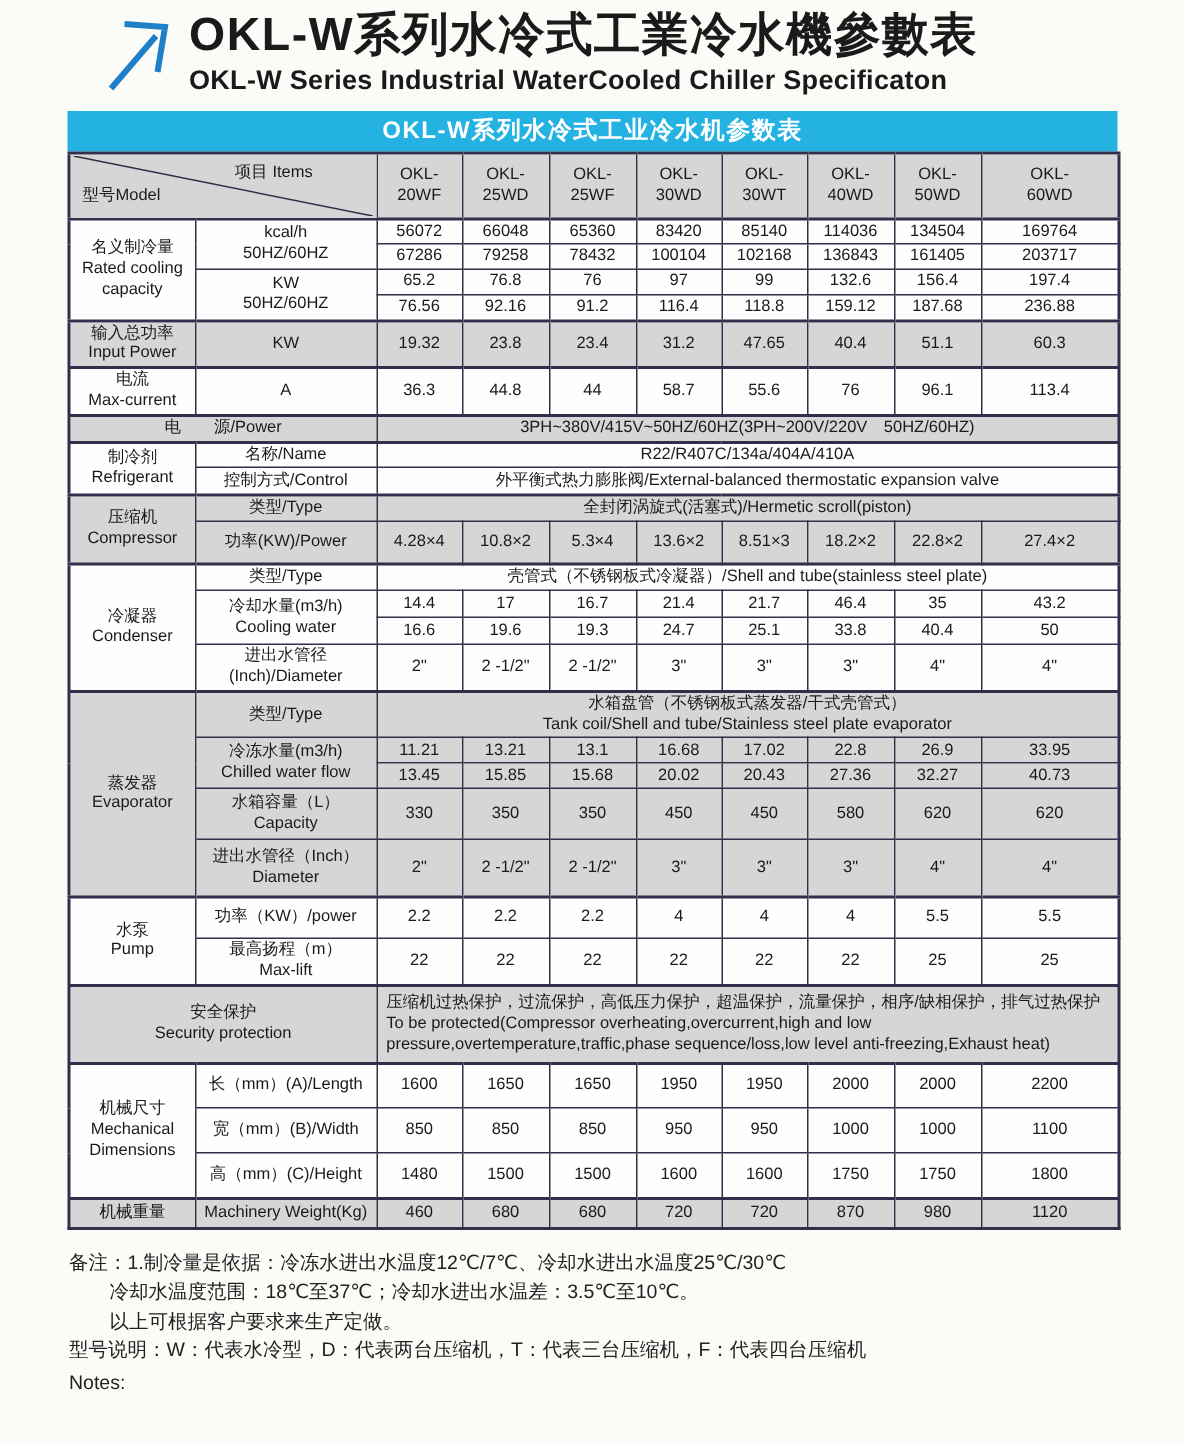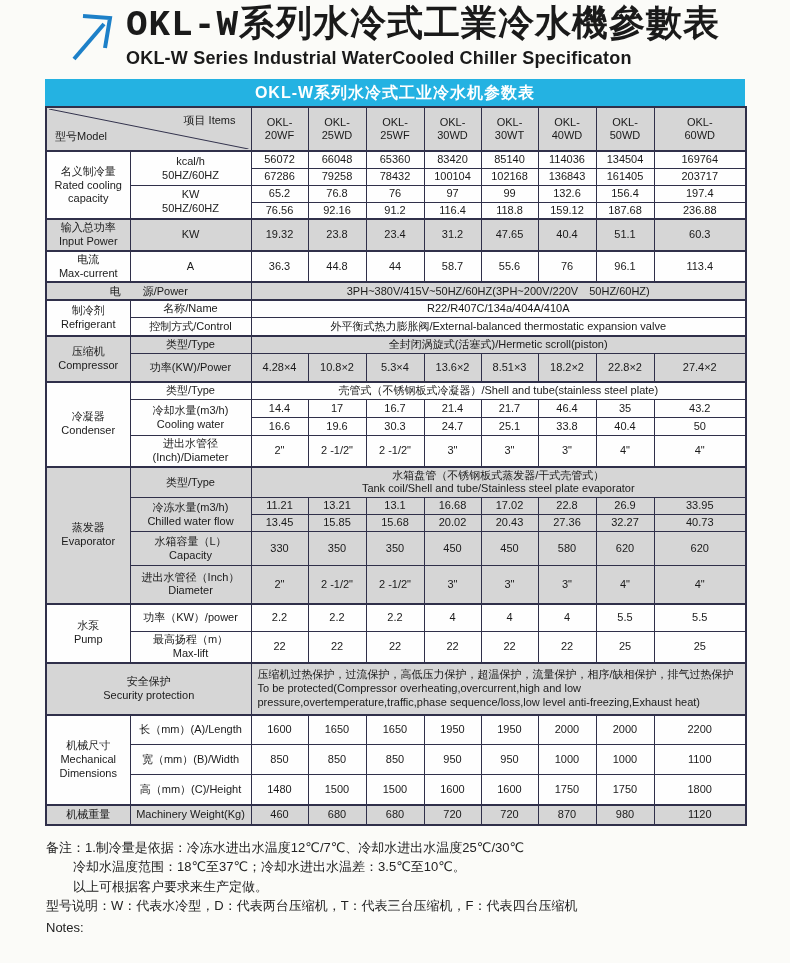--- a/index.html
+++ b/index.html
@@ -13,21 +13,21 @@
   html,body{margin:0;padding:0;}
   body{
     width:790px;height:963px;overflow:hidden;
     background:#fbfbf8;color:#1a1a1a;
     font-family:"Liberation Sans","DejaVu Sans",sans-serif;
   }
   
   .page-header{display:flex;align-items:flex-start;margin:5px 0 0 70px;}
   .logo{width:50px;height:56px;flex:0 0 auto;margin-top:2px;}
   .titles{margin-left:6px;}
-  .title-zh{font-size:36px;font-weight:700;letter-spacing:1px;line-height:1.15;font-family:Liberation Mono, monospace;}
+  .title-zh{font-size:31px;font-weight:700;letter-spacing:1px;line-height:1.15;}
   .title-en{font-size:18px;font-weight:600;letter-spacing:0.2px;margin-top:2px;}
   
   .banner{
     width:700px;margin:10px 0 0 45px;height:27px;line-height:27px;
     background:var(--banner);color:#fff;text-align:center;
     font-size:16px;font-weight:700;letter-spacing:1px;
   }
   
   table.spec{
     width:700px;margin-left:45px;border-collapse:collapse;table-layout:fixed;
@@ -45,21 +45,21 @@
   table.spec tr.shade td{background:var(--shade);}
   table.spec tr.sec-start td{border-top-width:2px;}
   td.model-header{font-size:12px;line-height:1.3;}
   td.sec-label{font-size:11px;}
   td.item-label{font-size:11px;}
   td.merged.left{text-align:left;padding:2px 6px;}
   
   td.corner{position:relative;padding:0;}
   .corner-box{position:relative;width:100%;height:100%;min-height:40px;}
   .corner-box svg{position:absolute;left:0;top:0;width:100%;height:100%;}
-  .corner-top{position:absolute;top:5px;right:13px;font-size:11px;}
+  .corner-top{position:absolute;top:5px;right:40px;font-size:11px;}
   .corner-bottom{position:absolute;bottom:6px;left:6px;font-size:11px;}
   
   .notes{margin:12px 0 0 46px;width:710px;font-size:13px;line-height:1.5;color:#222;}
   .notes .n0{margin-left:0;}
   .notes .n1{margin-left:20px;}
   .notes .n2{margin-left:27px;}
   .notes-en{margin-top:2px;}
 </style>
 </head>
 <body>
@@ -232,21 +232,21 @@
         <td class="val">16.7</td>
         <td class="val">21.4</td>
         <td class="val">21.7</td>
         <td class="val">46.4</td>
         <td class="val">35</td>
         <td class="val">43.2</td>
       </tr>
       <tr style="height: 18px;">
         <td class="val">16.6</td>
         <td class="val">19.6</td>
-        <td class="val">30.3</td>
+        <td class="val">19.3</td>
         <td class="val">24.7</td>
         <td class="val">25.1</td>
         <td class="val">33.8</td>
         <td class="val">40.4</td>
         <td class="val">50</td>
       </tr>
       <tr style="height: 30px;">
         <td class="item-label">进出水管径
 (Inch)/Diameter</td>
         <td class="val">2"</td>

